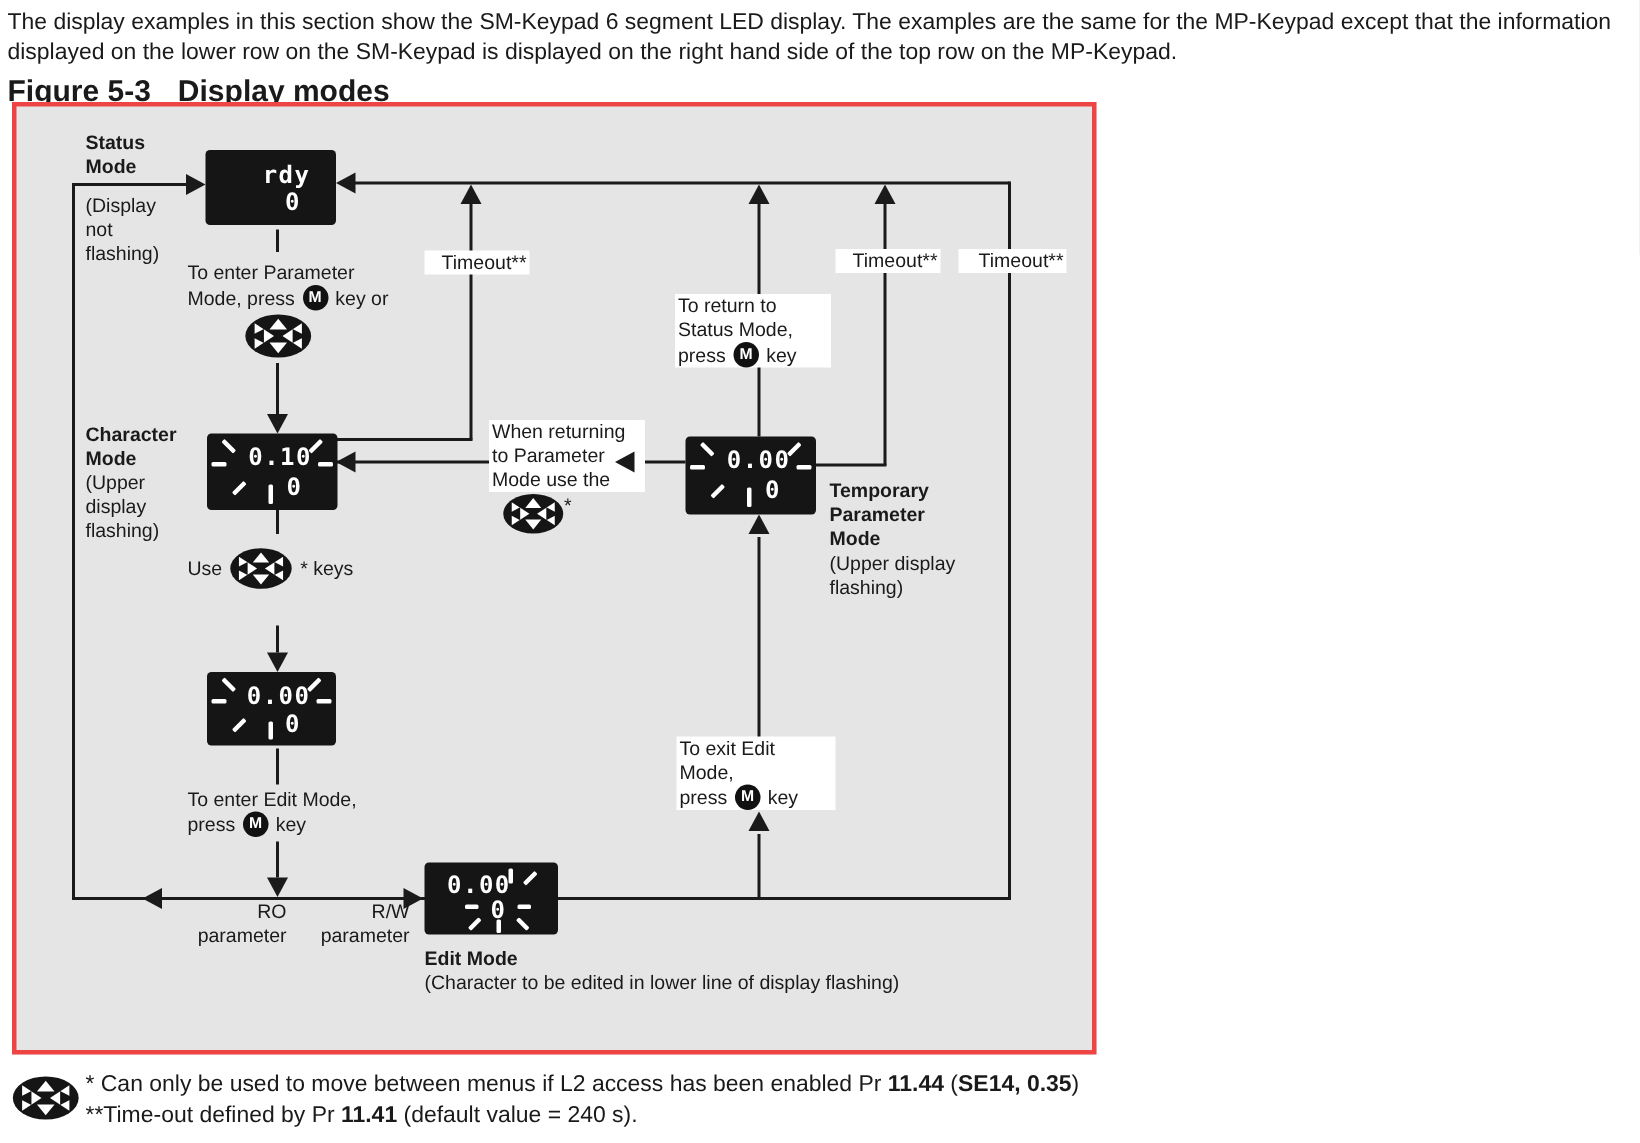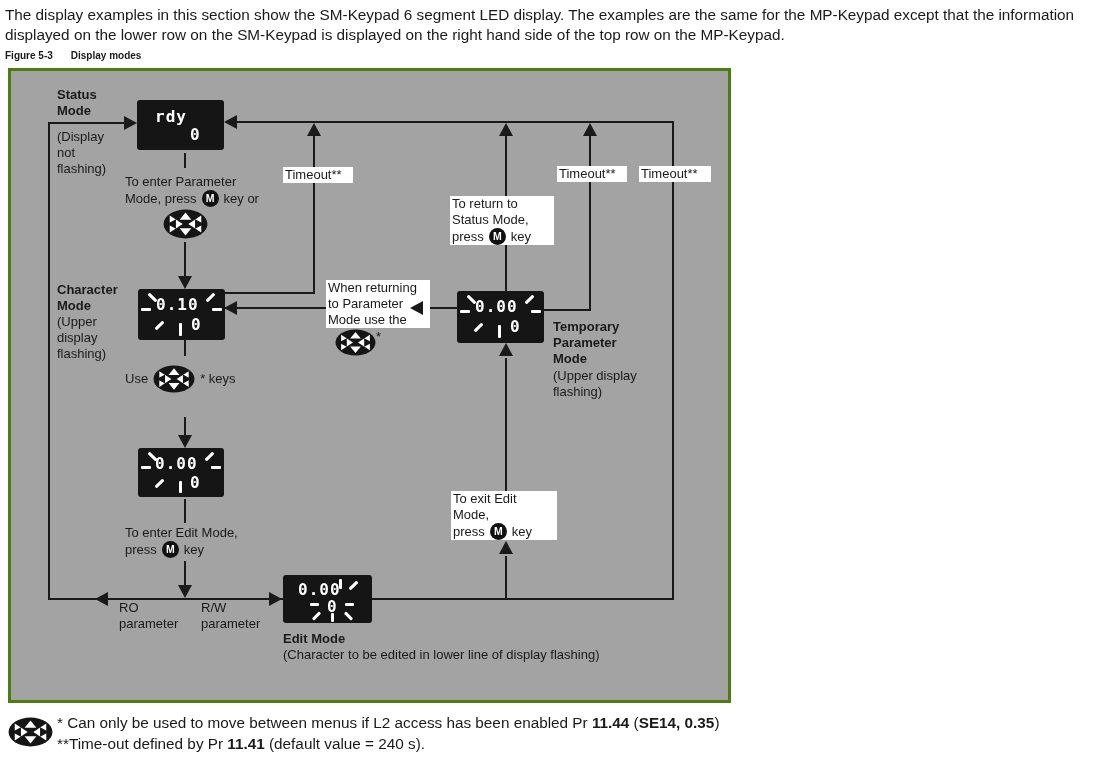--- a/index.html
+++ b/index.html
@@ -1,27 +1,27 @@
 <!DOCTYPE html>
 <html><head>
 <meta charset="utf-8">
 <style>
   html,body{margin:0;padding:0}
   body{width:1093px;height:762px;background:#fff;position:relative;
        font-family:"Liberation Sans",sans-serif;color:#1a1a1a;overflow:hidden}
   .abs{position:absolute}
   #intro{left:5px;top:5px;width:1086px;font-size:15.3px;line-height:20px}
-  #caption{left:5px;top:50px;font-size:10px;font-weight:bold;display:flex}
+  #caption{left:5px;top:50px;font-size:20px;font-weight:bold;display:flex}
   #caption .cap-title{margin-left:18px}
-  #diagram{left:8px;top:68px;width:717px;height:629px;border:3px solid #4d7c0f;background:#a3a3a3}
+  #diagram{left:8px;top:68px;width:717px;height:629px;border:3px solid #ef4444;background:#e5e5e5}
   .line{position:absolute;background:#1a1a1a;z-index:1}
   .lbl{position:absolute;font-size:13px;line-height:16px;z-index:2;color:#1a1a1a}
   .b{font-weight:bold}
   .wbg{background:#fff;padding:0 2px}
-  .ctr{text-align:left}
+  .ctr{text-align:right}
   .row{display:flex;align-items:center;gap:5px;white-space:nowrap}
   .disp{position:absolute;background:#151515;border-radius:3px;z-index:2}
   .seg{position:absolute;font-family:"DejaVu Sans Mono",monospace;font-weight:bold;
        color:#fff;font-size:16px;letter-spacing:1px;line-height:1;white-space:nowrap}
   .ray{position:absolute;background:#fff;border-radius:1px}
   .r45{transform:rotate(45deg)} .rm45{transform:rotate(-45deg)}
   .ah{position:absolute;width:0;height:0;z-index:2}
   .ah.right{border-top:7px solid transparent;border-bottom:7px solid transparent;border-left:13px solid #1a1a1a}
   .ah.left{border-top:7px solid transparent;border-bottom:7px solid transparent;border-right:13px solid #1a1a1a}
   .ah.down{border-left:7px solid transparent;border-right:7px solid transparent;border-top:13px solid #1a1a1a}

